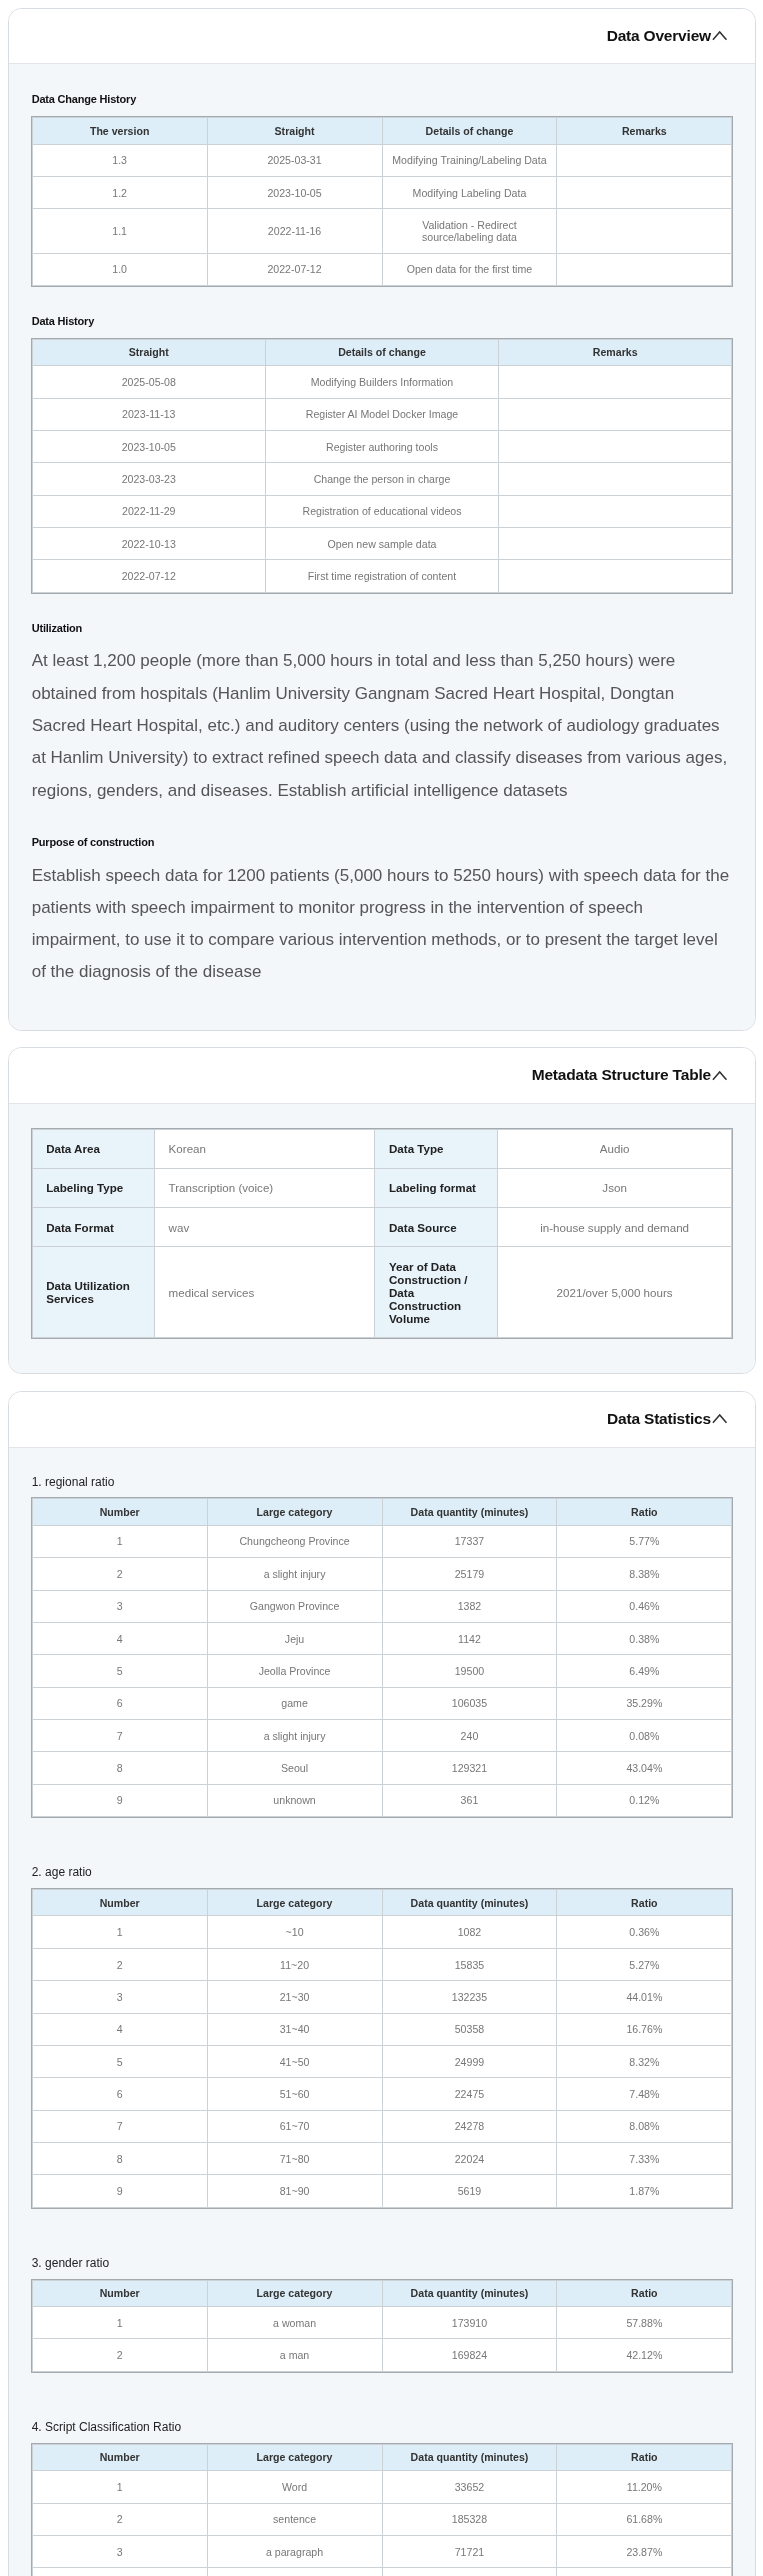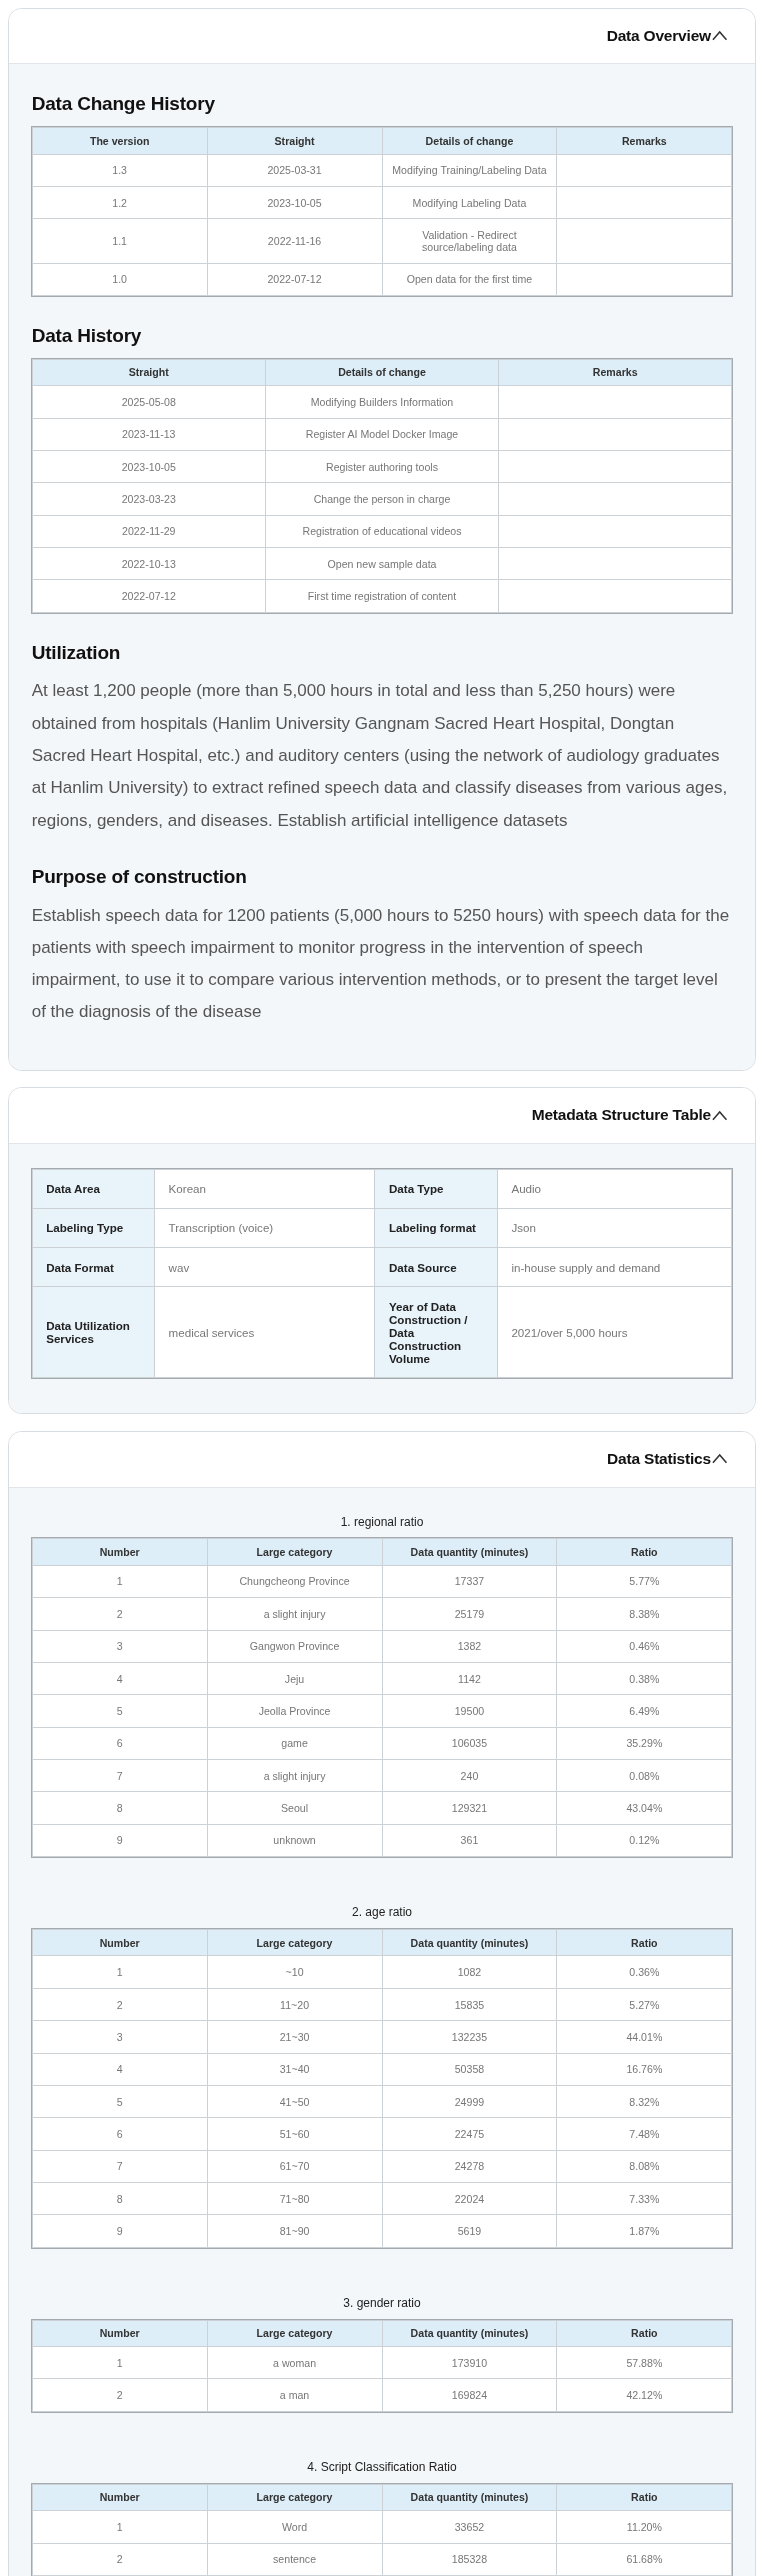--- a/index.html
+++ b/index.html
@@ -25,21 +25,21 @@
   }
   .card-title { margin: 0; font-size: 15.5px; font-weight: bold; color: #111; letter-spacing: -0.2px; }
   .chev { display: inline-flex; width: 17.4px; height: 11.6px; }
   .chev svg { width: 100%; height: 100%; stroke: var(--chevron-color, #333); stroke-width: 1.6; fill: none; }
   .card-body {
     background: var(--card-body-bg, #f3f7fa);
     border-top: 1px solid #e2e6ea;
     padding: 25px 23px 35px;
   }
 
-  .section-heading { font-size: 19px; font-weight: bold; color: #111; margin: 29px 0 11.6px; letter-spacing: -0.2px; }
+  .section-heading { font-size: 11px; font-weight: bold; color: #111; margin: 29px 0 11.6px; letter-spacing: -0.2px; }
   .section-heading.first { margin-top: 3.9px; }
   .para { font-size: 17px; line-height: 1.9; color: #555; margin: 0 0 5.8px; }
 
   table.tbl {
     width: 100%;
     border-collapse: collapse;
     background: #fef9c3;
     outline: 1px solid #a3aab0;
   }
   table.tbl th, table.tbl td { border: 1px solid #ccd1d5; }
@@ -57,25 +57,25 @@
   .t-history th, .t-history td { width: 33.33%; }
 
   table.meta td { text-align: left; padding: 12.6px 13.5px; font-size: 11.6px; }
   table.meta td:nth-child(1), table.meta td:nth-child(3) {
     background: var(--label-cell-bg, #e8f3fa);
     font-weight: bold; color: #222;
   }
   table.meta td:nth-child(1) { width: 17.5%; }
   table.meta td:nth-child(2) { width: 31.5%; }
   table.meta td:nth-child(3) { width: 17.5%; }
-  table.meta td:nth-child(4) { width: 33.5%; }
+  table.meta td:nth-child(4) { width: 33.5%; text-align: center; }
 
   .stat-block { margin-top: 48px; }
   .stat-block.first { margin-top: 1.9px; }
-  .stat-caption { font-size: 12px; color: #222; margin: 0 0 9.7px; font-weight: normal; text-align: center; }
+  .stat-caption { font-size: 12px; color: #222; margin: 0 0 9.7px; font-weight: normal; }
   .t-stat th, .t-stat td { width: 25%; }
   .t-stat td { padding: 8.7px 7.7px; }
 </style>
 </head>
 <body>
 
 <div class="page">
 
   <section class="card">
     <header class="card-header">

